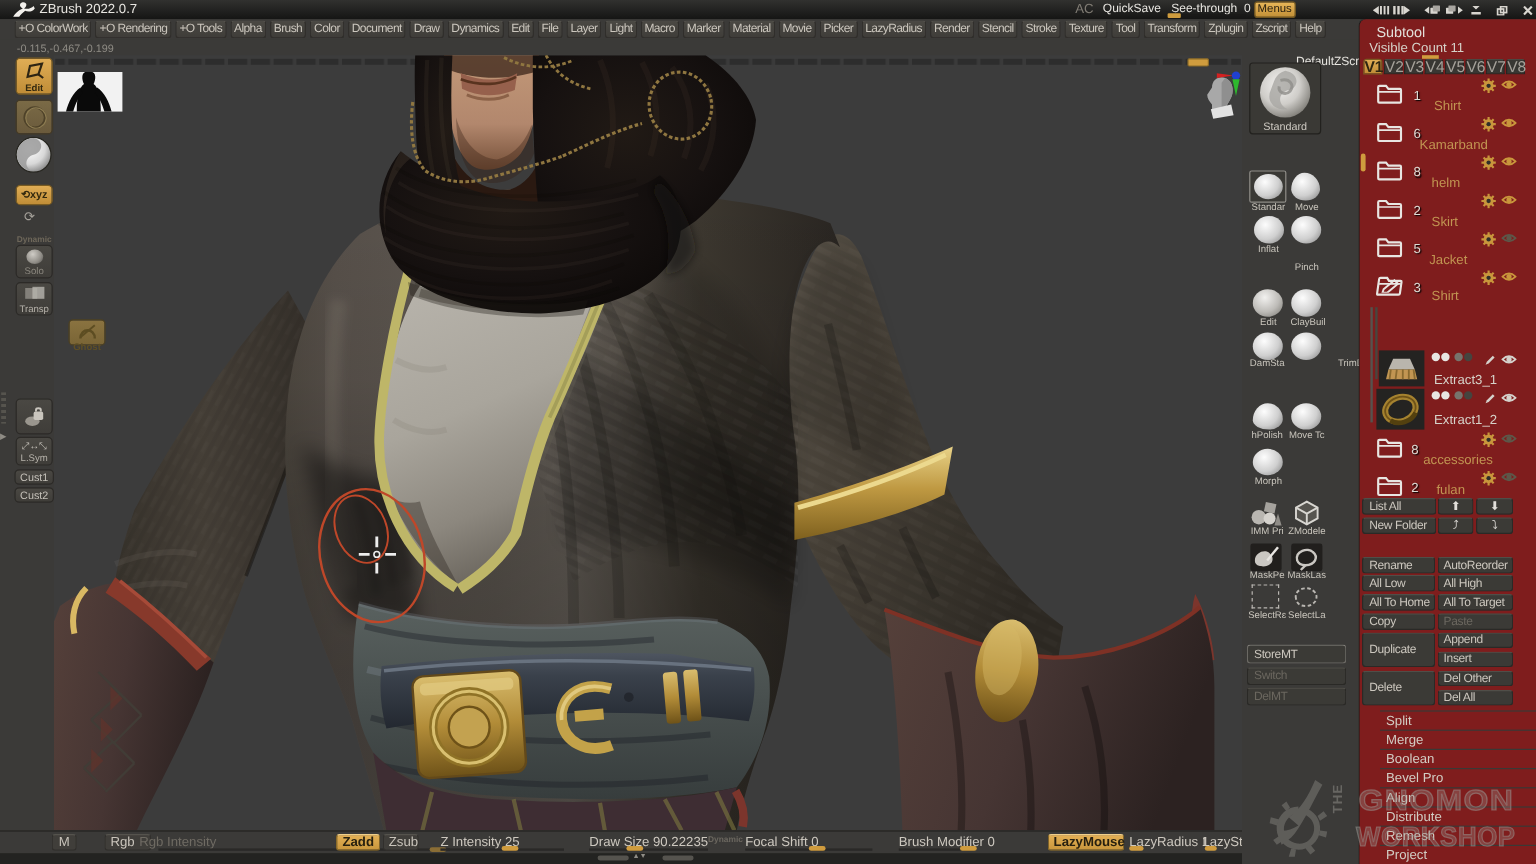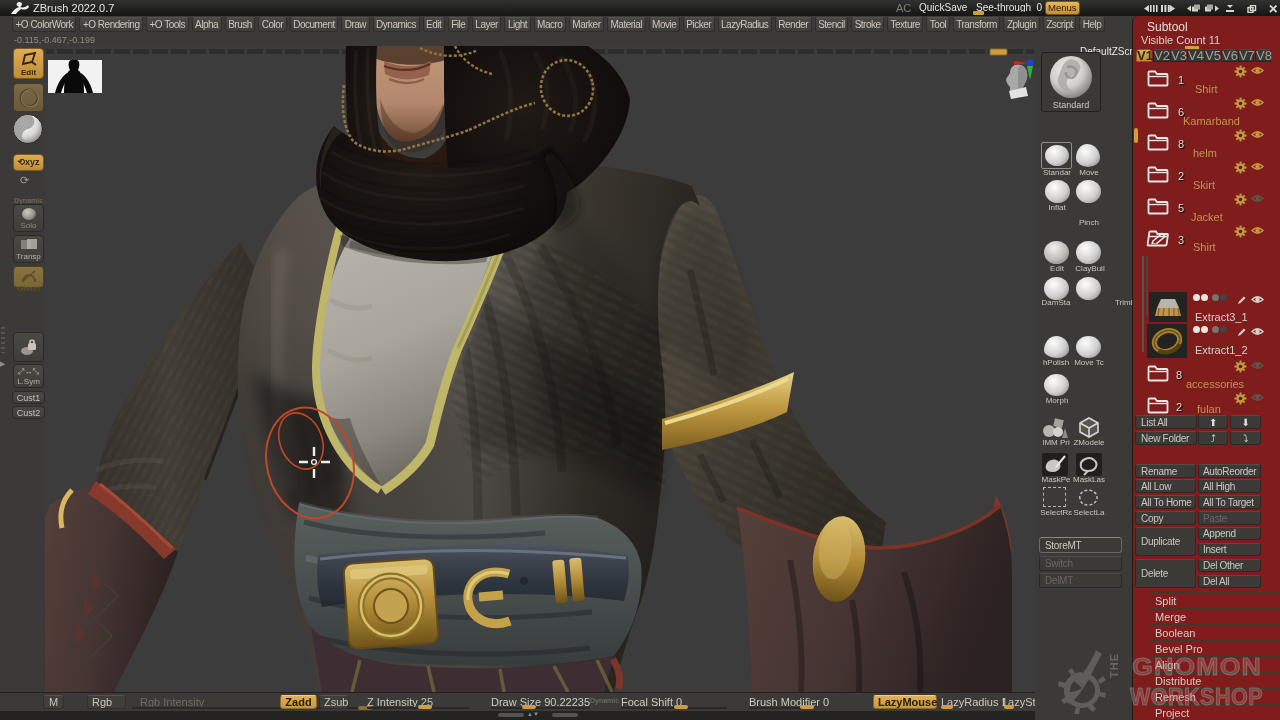--- a/index.html
+++ b/index.html
@@ -437,21 +437,21 @@
     </div>
 
     <div class="lbtn" style="top:235px; height:28px; text-align:center;">
       <svg width="18" height="12" viewBox="0 0 18 12" style="margin-top:2px;">
           <rect x="1" y="2" width="10" height="9" fill="#83807a"></rect>
           <rect x="7" y="1" width="10" height="10" fill="#b8b5af" opacity="0.8"></rect>
         </svg>
       <div style="font-size:8px; color:#b5b1a9; margin-top:-2px;">Transp</div>
     </div>
 
-    <div class="lbtn" style="top:266px; height:22px; background:linear-gradient(#8a7340,#7a6536); border-color:#4e4120; text-align:center;">
+    <div class="lbtn" style="top:266px; height:22px; background:linear-gradient(#8a7340,#7a6536); border-color:#4e4120; text-align:center;margin-left:44px;">
       <svg width="16" height="14" viewBox="0 0 16 14" style="margin-top:2px;">
           <path d="M2 13 C2 4 14 4 14 13" fill="none" stroke="#5d4d22" stroke-width="2"></path>
           <path d="M2 12 L14 2" stroke="#5d4d22" stroke-width="1.6"></path>
         </svg>
       <div style="font-size:8px; color:#5f4f24; font-weight:bold; margin-top:-3px;">Ghost</div>
     </div>
 
     <div class="lbtn" style="top:332px; height:30px; text-align:center;">
       <svg width="20" height="20" viewBox="0 0 20 20" style="margin-top:4px;">
         <ellipse cx="8" cy="14" rx="6" ry="4" fill="#9a968e"></ellipse>
@@ -733,21 +733,21 @@
     <div class="orow" style="top:624px; padding:2px 0 0 5px;">Bevel Pro</div>
     <div class="orow" style="top:640px; padding:2px 0 0 5px;">Align</div>
     <div class="orow" style="top:656px; padding:2px 0 0 5px;">Distribute</div>
     <div class="orow" style="top:672px; padding:2px 0 0 5px;">Remesh</div>
     <div class="orow" style="top:688px; padding:2px 0 0 5px;">Project</div>
   </div>
 
   <div id="botbar">
     <div class="bbtn" style="left:43px; width:21px; text-align:center;">M</div>
     <div class="bbtn" style="left:87px; width:39px;">Rgb</div>
-    <div class="slbl" style="left:140px; color:#6f6b63;">Rgb Intensity</div>
+    <div class="slbl" style="left:116px; color:#6f6b63;">Rgb Intensity</div>
     <div class="strack" style="left:132px; top:14px; width:243px;"></div>
     <div class="shandle" style="left:358px; top:13px; background:#8a6d35;"></div>
     <div class="bbtn borange" style="left:280px; width:37px; text-align:center;">Zadd</div>
     <div class="bbtn" style="left:319px; width:30px; text-align:center;">Zsub</div>
     <div class="slbl" style="left:367px;">Z Intensity 25</div>
     <div class="strack" style="left:367px; top:14px; width:103px;"></div>
     <div class="shandle" style="left:418px; top:12px;"></div>
     <div class="slbl" style="left:491px;">Draw Size 90.22235</div>
     <div class="strack" style="left:491px; top:14px; width:99px;"></div>
     <div class="shandle" style="left:522px; top:12px;"></div>

